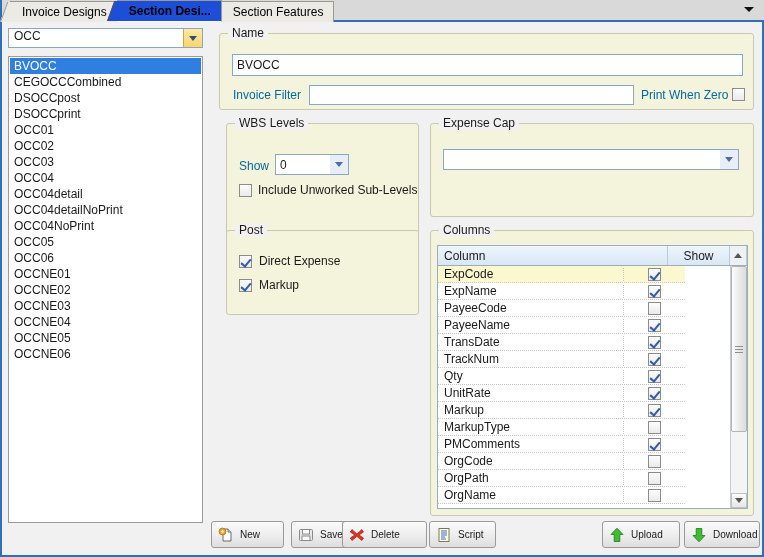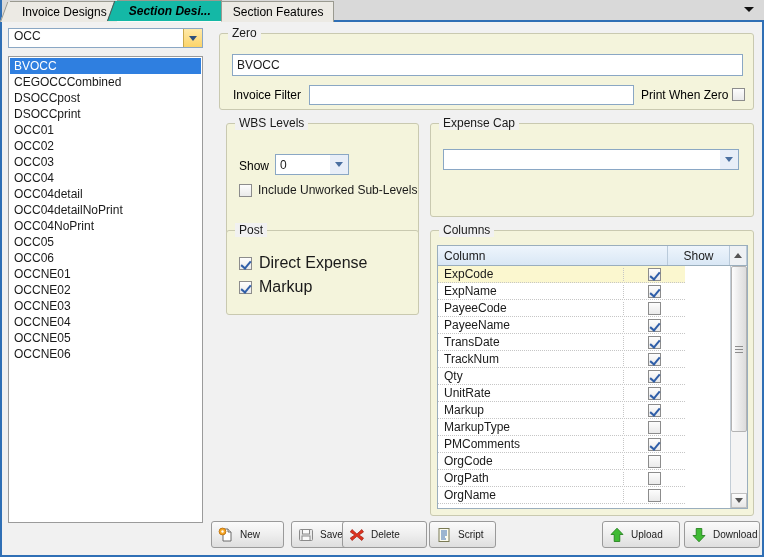--- a/index.html
+++ b/index.html
@@ -47,26 +47,25 @@
   }
   .tab::before {
     content: "";
     position: absolute; left: -10px; top: 0; bottom: 0; width: 11px;
     background: inherit;
     border-left: 1px solid #9a9a90;
     transform: skewX(-20deg);
     transform-origin: bottom left;
   }
   .tab.active {
-    background: #14b8a6;
+    background: #1d4ed8;
     font-weight: bold;
     z-index: 5;
     height: 22px;
     border-bottom: 1px solid #fbfbf8;
-    font-style: italic;
   }
   .tab.active::before { border-left: 1px solid #555; }
   .tab-menu-arrow {
     position: absolute; right: 12px; top: 7px;
     width: 0; height: 0;
     border-left: 5px solid transparent;
     border-right: 5px solid transparent;
     border-top: 5px solid #111;
     cursor: pointer;
   }
@@ -136,21 +135,21 @@
     border: 1px solid #8aa7c4;
     font-size: 12px;
     padding: 2px 4px;
     color: #1a1a1a;
     position: absolute;
     display: flex; align-items: center;
   }
   #name-input { left: 12px; top: 20px; width: 511px; height: 22px; }
   #filter-input { left: 89px; top: 51px; width: 325px; height: 20px; }
   .lbl {
-    position: absolute; font-size: 12px; color: #000000; white-space: nowrap;
+    position: absolute; font-size: 12px; color: #0369a1; white-space: nowrap;
   }
   #filter-label { left: 13px; top: 54px; }
   #pwz-label { left: 421px; top: 54px; }
 
   .chk {
     width: 13px; height: 13px;
     border: 1px solid #8c8c8c;
     background: linear-gradient(180deg,#fdfdfd,#eaeaea);
     display: inline-flex; align-items: center; justify-content: center;
     position: relative;
@@ -191,21 +190,21 @@
   #expcap-combo .val { padding-left: 4px; flex: 1; }
   #expcap-combo .btn {
     width: 18px; height: 19px; background: #e8eef8;
     display: flex; align-items: center; justify-content: center;
   }
 
   
   .post-row { position: absolute; left: 12px; display: flex; align-items: center; gap: 7px; }
   #post-row-0 { top: 23px; }
   #post-row-1 { top: 47px; }
-  .post-row .txt { font-size: 16px; }
+  .post-row .txt { font-size: 12px; }
 
   
   #grid {
     position: absolute; left: 6px; top: 14px; width: 311px; height: 264px;
     border: 1px solid #9aaebd;
     background: #ffffff;
     display: flex; flex-direction: column;
     overflow: hidden;
   }
   .grid-head {
@@ -318,21 +317,21 @@
       <div class="list-item">OCC06</div>
       <div class="list-item">OCCNE01</div>
       <div class="list-item">OCCNE02</div>
       <div class="list-item">OCCNE03</div>
       <div class="list-item">OCCNE04</div>
       <div class="list-item">OCCNE05</div>
       <div class="list-item">OCCNE06</div>
     </div>
 
   <div class="group" id="grp-name">
-    <span class="legend">Zero</span>
+    <span class="legend">Name</span>
     <div class="textinput" id="name-input">
       <span>BVOCC</span>
     </div>
     <span class="lbl" id="filter-label">Invoice Filter</span>
     <div class="textinput" id="filter-input" title="">
       <span></span>
     </div>
     <span class="lbl" id="pwz-label">Print When Zero</span>
     <span class="chk" id="pwz-chk"></span>
   </div>

